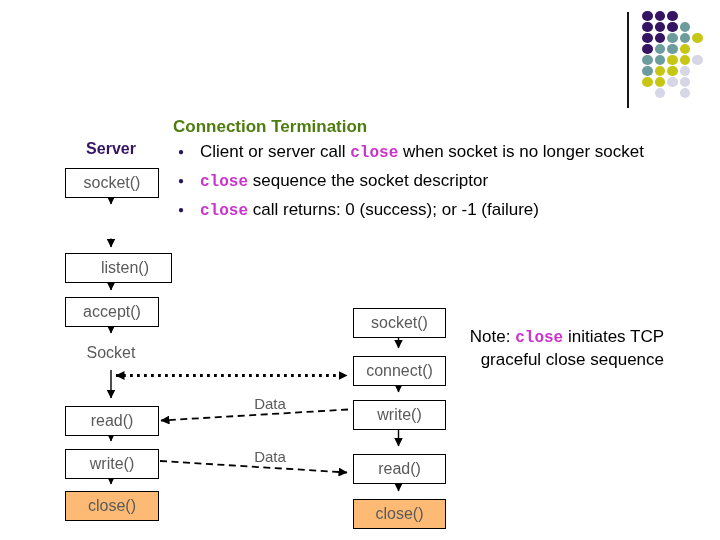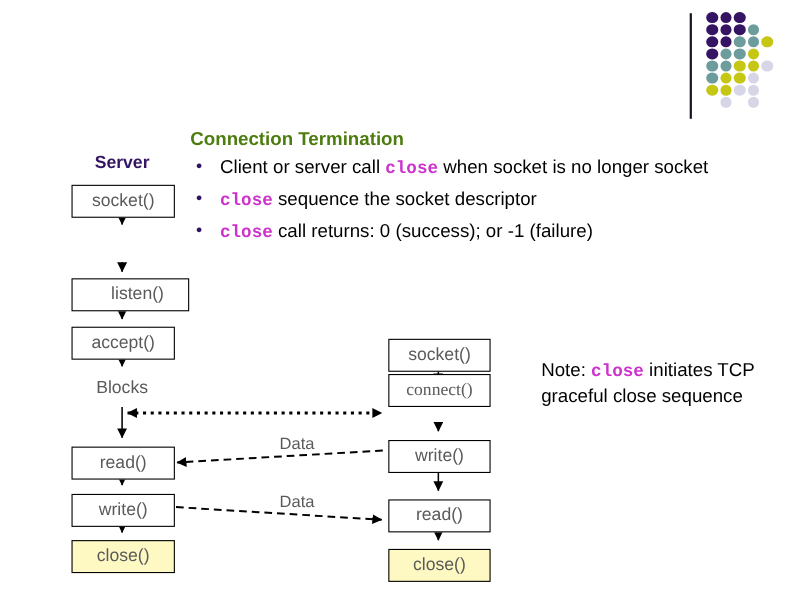--- a/index.html
+++ b/index.html
@@ -18,29 +18,29 @@
   .heading{position:absolute;left:173px;top:117px;font-size:17px;font-weight:bold;color:#4d7c0f;}
   .bullets{position:absolute;left:178px;top:141px;width:495px;}
   .bullet-item{display:flex;margin-bottom:6px;font-size:17px;line-height:21px;color:#000;}
   .bullet-glyph{flex:0 0 22px;width:22px;font-size:10px;line-height:21px;color:#2a1460;}
   .bullet-text{flex:1;}
   .mono{font-family:"Liberation Mono","DejaVu Sans Mono",monospace;font-weight:bold;color:#cc33cc;font-size:16px;}
   .box{
     position:absolute;width:92px;height:28px;border:1.4px solid #000;background:#fff;
     color:#5a5a5a;font-size:16px;display:flex;align-items:center;justify-content:center;
   }
-  .box.shaded{background:#fef9c3;text-align:right;}
+  .box.shaded{background:#fdba74;text-align:right;}
   .cbox{width:91px;}
   .col-label{position:absolute;font-size:16px;font-weight:bold;color:#341463;text-align:center;}
   .gray-label{position:absolute;color:#5a5a5a;text-align:center;}
   .lbl-blocks{left:65px;width:92px;top:344px;font-size:16px;}
   .lbl-connect{left:207px;width:112px;top:343px;font-size:15px;line-height:16px;}
   .lbl-data-upper{left:245px;width:50px;top:395px;font-size:15px;}
   .lbl-data-lower{left:245px;width:50px;top:448px;font-size:15px;}
-  .note{position:absolute;left:492px;top:326px;width:200px;font-size:17px;line-height:21px;color:#000;}
+  .note{position:absolute;left:464px;top:326px;width:200px;font-size:17px;line-height:21px;color:#000;text-align:right;}
   svg.connectors{position:absolute;left:0;top:0;pointer-events:none;}
   line{stroke:#000;}
   .solid{stroke-width:1.4;}
   .dotted{stroke-width:2.8;stroke-dasharray:2.8 4.2;}
   .dashed{stroke-width:1.8;stroke-dasharray:7 4.5;}
 </style>
 </head>
 <body>
 
 <div class="slide">
@@ -122,27 +122,27 @@
       <line class="dotted" x1="116" y1="375.5" x2="347" y2="375.5" marker-start="url(#ah)" marker-end="url(#ah)"></line>
       <line class="dashed" x1="348" y1="409.5" x2="161" y2="420.5" marker-end="url(#ah)"></line>
       <line class="dashed" x1="160" y1="461" x2="347" y2="472.5" marker-end="url(#ah)"></line>
     </g>
   </svg>
 
   <div class="col-label" style="left:65px;top:140px;width:92px;">Server</div>
   <div class="box" style="left:65px;top:168px;">socket()</div>
   <div class="box" style="left:65px;top:253px;padding-left:13px;">listen()</div>
   <div class="box" style="left:65px;top:297px;">accept()</div>
-  <div class="gray-label lbl-blocks">Blocks</div>
+  <div class="gray-label lbl-blocks">Socket</div>
   <div class="box" style="left:65px;top:406px;">read()</div>
   <div class="box" style="left:65px;top:449px;">write()</div>
   <div class="box shaded" style="left:65px;top:491px;">close()</div>
 
   <div class="box cbox" style="left:353px;top:308px;">socket()</div>
-  <div class="box cbox" style="left:353px;top:340px;font-family:Liberation Serif, serif;">connect()</div>
+  <div class="box cbox" style="left:353px;top:356px;">connect()</div>
   <div class="box cbox" style="left:353px;top:400px;">write()</div>
   <div class="box cbox" style="left:353px;top:454px;">read()</div>
   <div class="box cbox shaded" style="left:353px;top:499px;">close()</div>
 
   <div class="gray-label lbl-data-upper">Data</div>
   <div class="gray-label lbl-data-lower">Data</div>
 
   <div class="note"><span>Note:  </span><span class="mono">close</span><span> initiates TCP graceful close sequence</span></div>
 
 </div>

